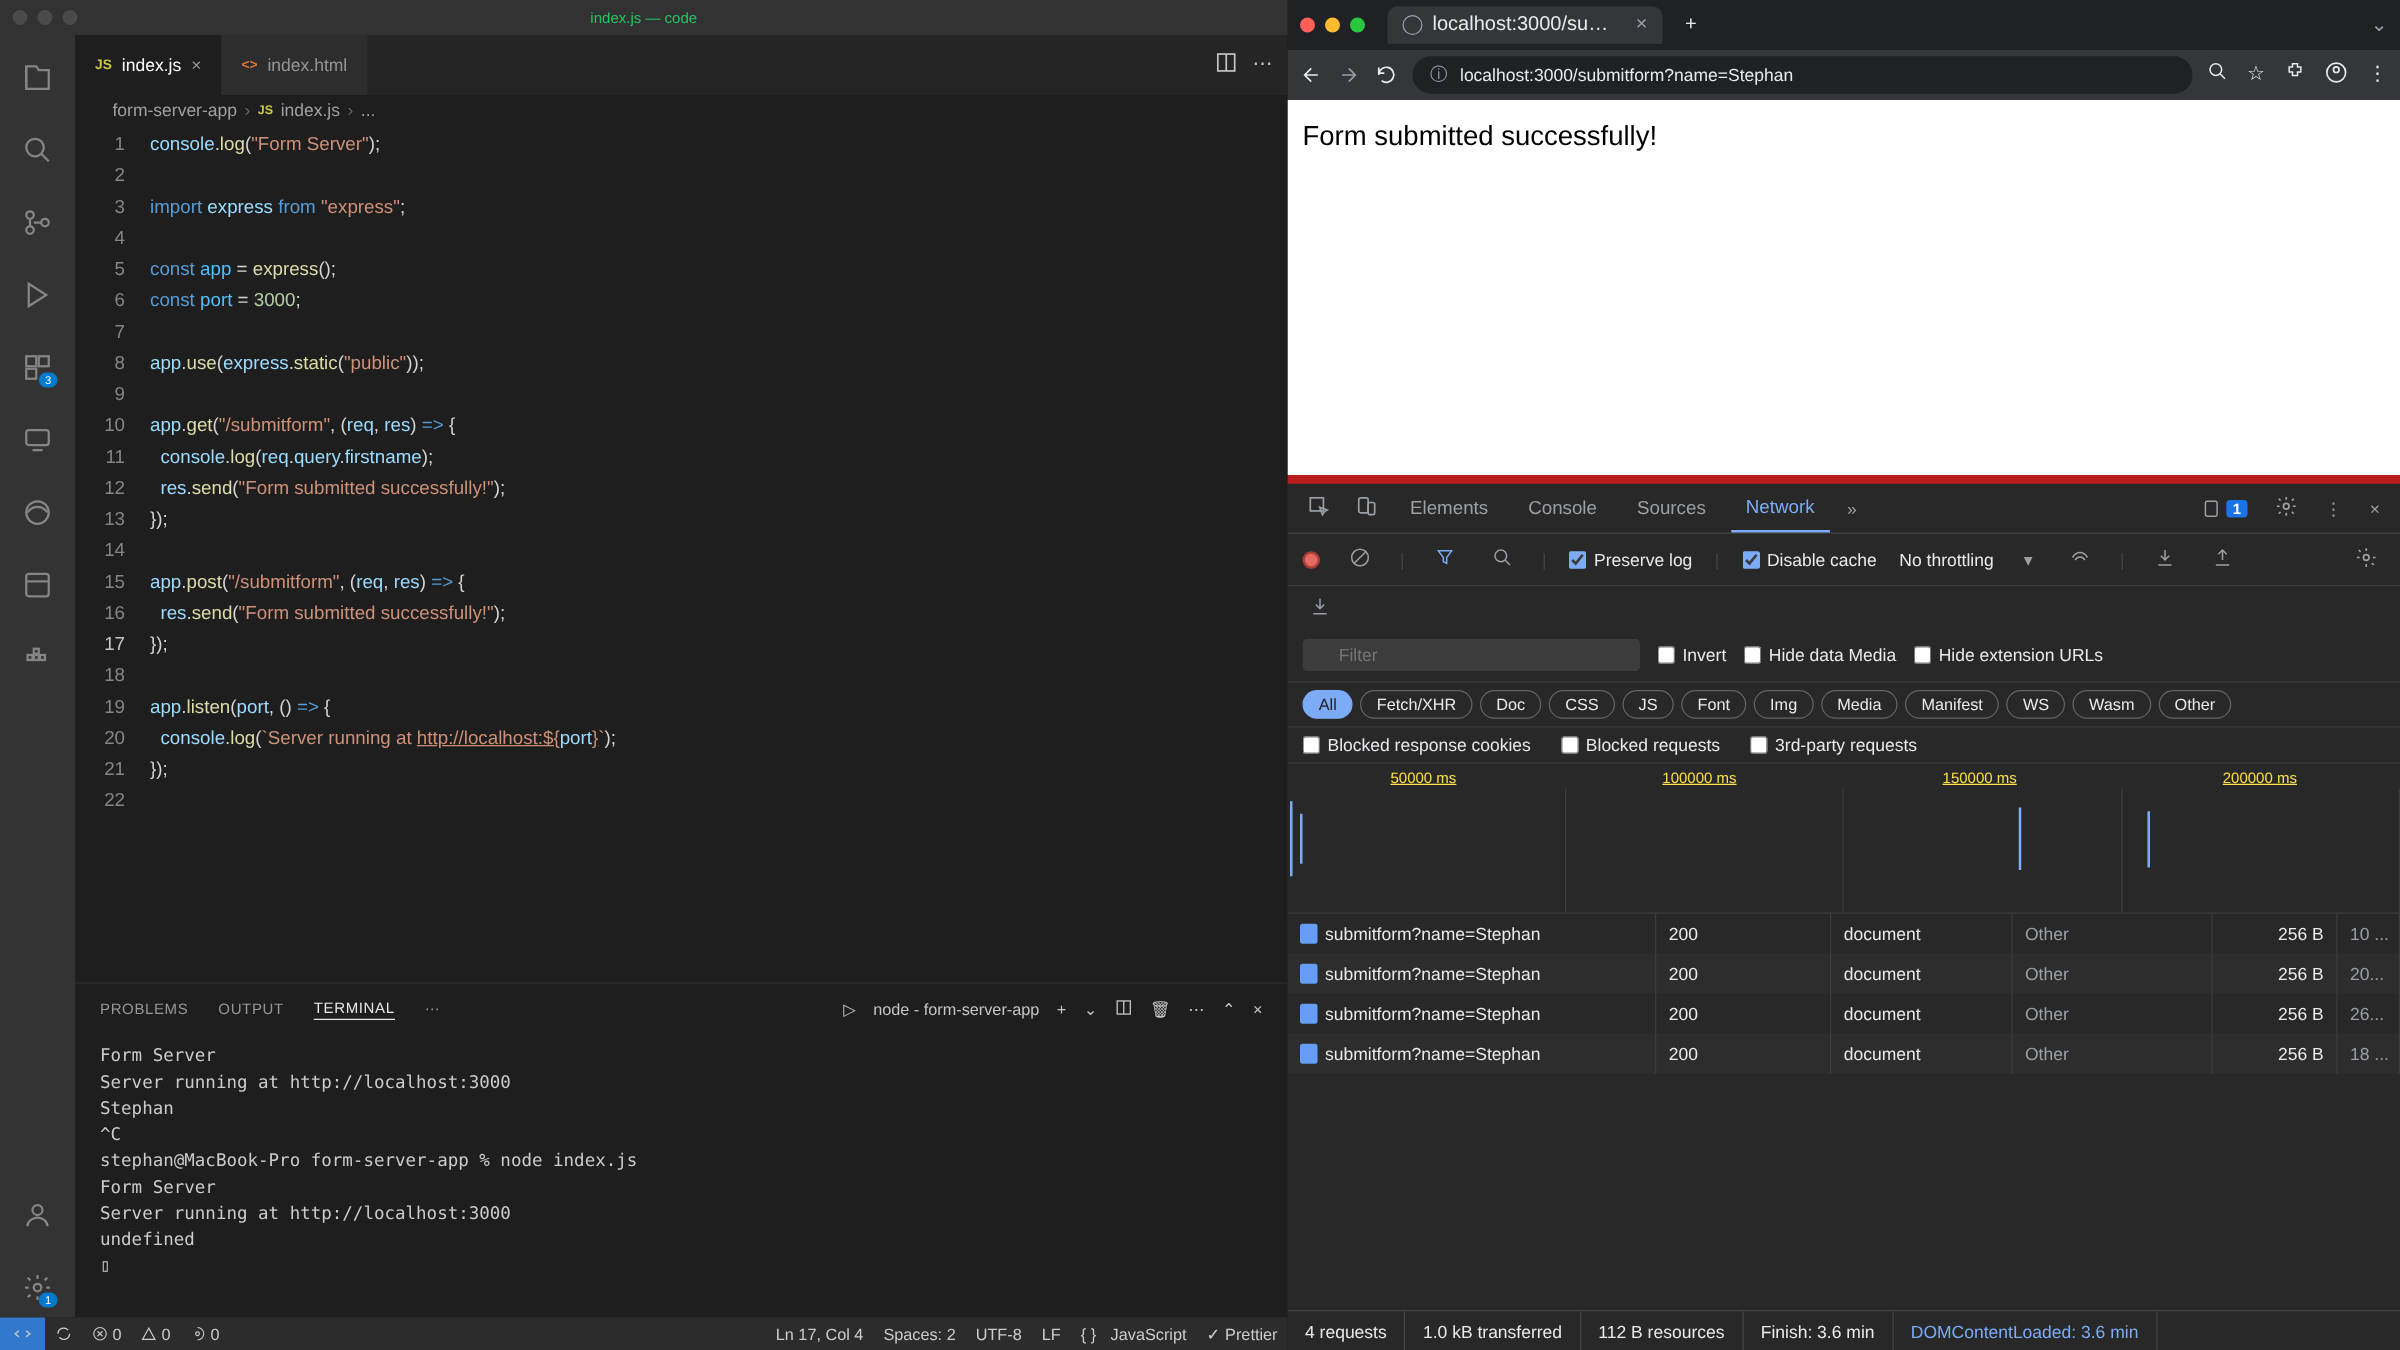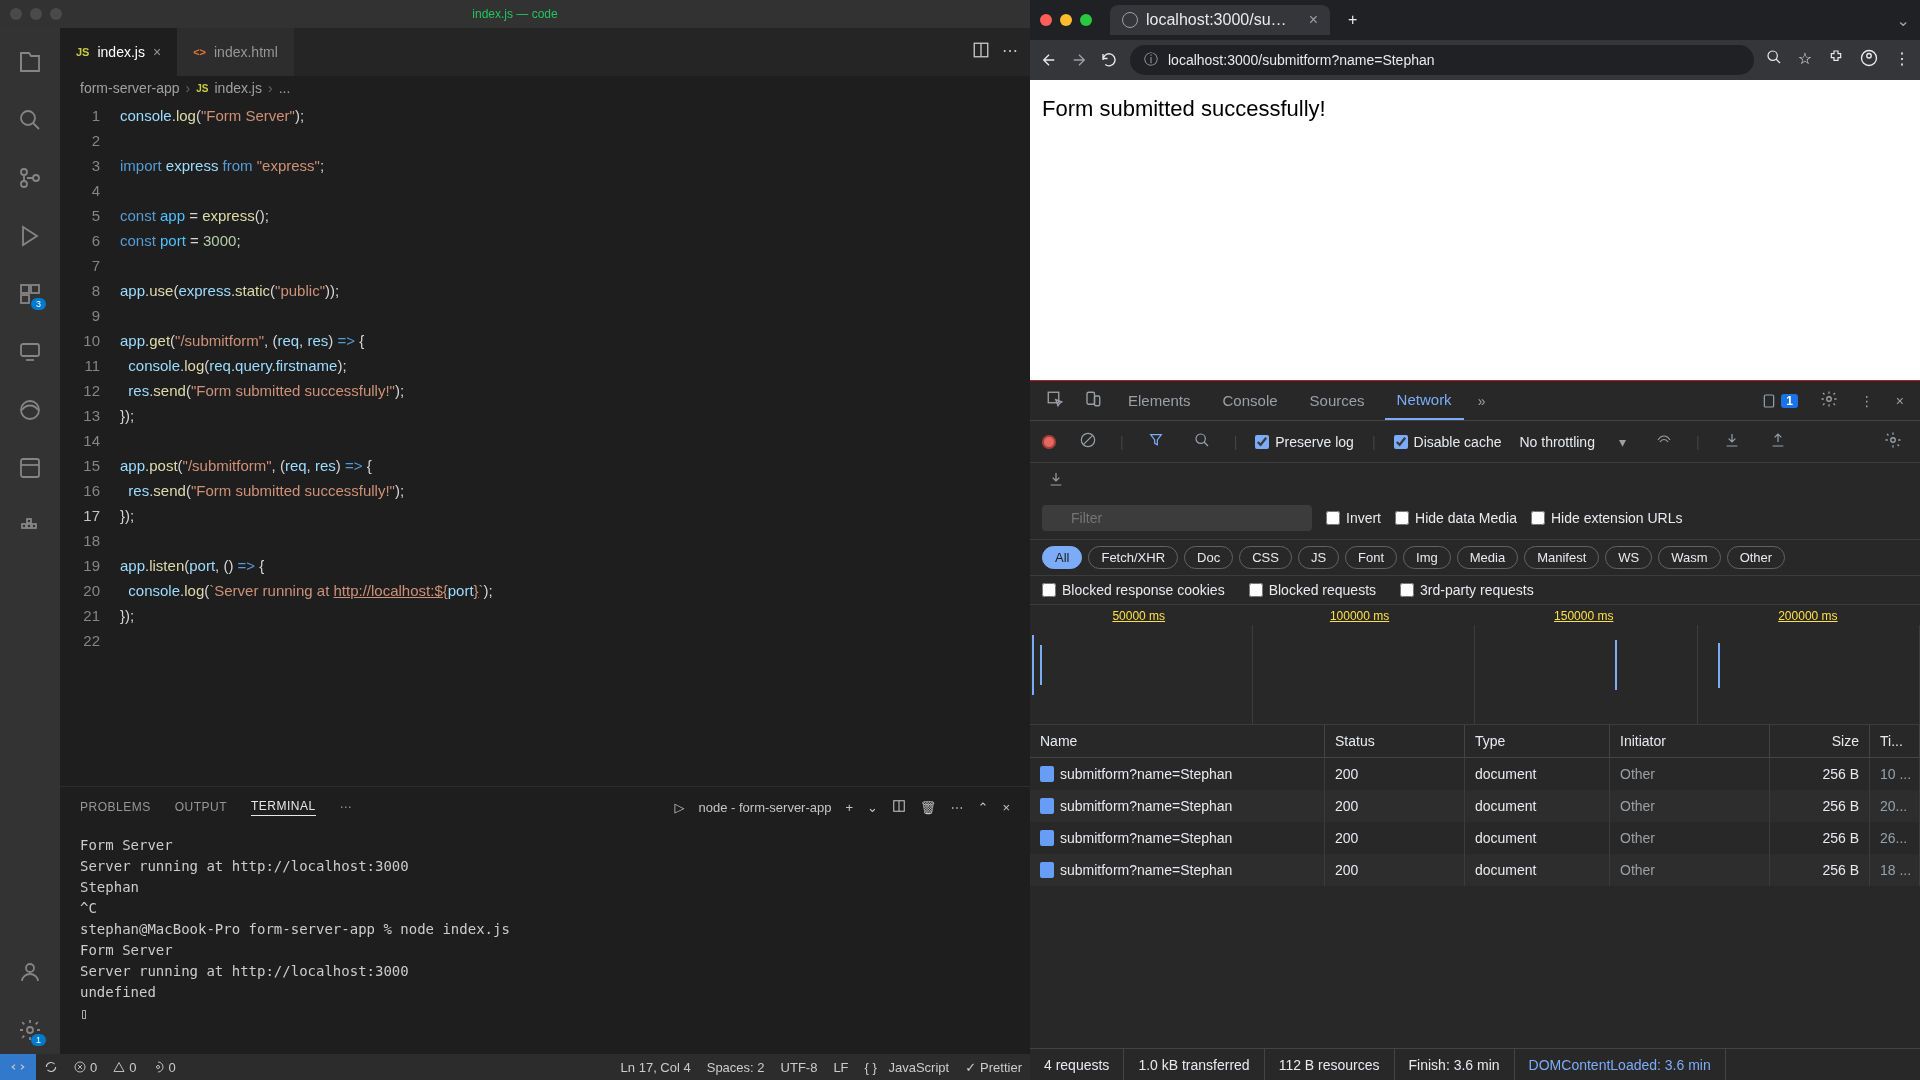--- a/index.html
+++ b/index.html
@@ -15,21 +15,21 @@
 .ab-badge { position: absolute; bottom: 8px; right: 8px; background: #007acc; color: #fff; font-size: 9px; border-radius: 8px; padding: 1px 5px; }
 .ab-spacer { flex: 1; }
 .editor-area { flex: 1; display: flex; flex-direction: column; overflow: hidden; }
 .tabs { height: 48px; background: #252526; display: flex; align-items: center; }
 .tab { height: 48px; padding: 0 16px; display: flex; align-items: center; gap: 8px; color: #969696; font-size: 14px; background: #2d2d2d; cursor: pointer; }
 .tab.active { background: #1e1e1e; color: #fff; }
 .tab-icon { color: #cbcb41; font-size: 11px; font-weight: bold; }
 .tab-icon.html { color: #e37933; }
 .tab-close { color: #969696; }
 .tabs-right { margin-left: auto; display: flex; gap: 12px; padding-right: 12px; color: #c5c5c5; }
-.breadcrumb { padding: 4px 20px; color: #a0a0a0; font-size: 14px; display: flex; align-items: center; gap: 6px; }
+.breadcrumb { padding: 4px 30px; color: #a0a0a0; font-size: 14px; display: flex; align-items: center; gap: 6px; }
 .bc-sep { color: #666; }
 .code-area { flex: 1; display: flex; font-family: 'Menlo', 'Consolas', monospace; font-size: 15px; overflow: hidden; }
 .gutter { width: 60px; text-align: right; color: #858585; padding-right: 20px; line-height: 25px; padding-top: 3px; }
 .gutter div.cur { color: #c6c6c6; }
 .code-lines { flex: 1; line-height: 25px; color: #d4d4d4; padding-top: 3px; white-space: pre; }
 .c-var { color: #9cdcfe; }
 .c-kw { color: #569cd6; }
 .c-const { color: #4fc1ff; }
 .c-fn { color: #dcdcaa; }
 .c-str { color: #ce9178; }
@@ -55,21 +55,21 @@
 .ch-tab-icon { width: 16px; height: 16px; border: 1.5px solid #9aa0a6; border-radius: 50%; flex-shrink: 0; }
 .ch-tab-close { color: #9aa0a6; margin-left: 6px; }
 .ch-newtab { color: #e8eaed; padding: 0 10px; cursor: pointer; }
 .ch-toolbar { height: 40px; background: #35363a; display: flex; align-items: center; padding: 0 10px; gap: 12px; }
 .ch-nav-btn { color: #9aa0a6; cursor: pointer; display: flex; }
 .ch-nav-btn.enabled { color: #e8eaed; }
 .ch-omnibox { flex: 1; background: #202124; border-radius: 20px; height: 30px; display: flex; align-items: center; padding: 0 14px; color: #e8eaed; font-size: 14px; gap: 10px; }
 .ch-omni-icon { color: #9aa0a6; }
 .ch-actions { display: flex; gap: 16px; color: #e8eaed; }
 .page-content { flex: 1; background: #fff; padding: 16px 12px; color: #000; font-family: 'Times New Roman', serif; font-size: 22px; }
-.devtools { height: 700px; background: #282828; border-top: 1px solid #b91c1c; display: flex; flex-direction: column; color: #e8eaed; font-size: 14px; justify-content: center; }
+.devtools { height: 700px; background: #282828; border-top: 7px solid #b91c1c; display: flex; flex-direction: column; color: #e8eaed; font-size: 14px; justify-content: center; }
 .dt-tabs { height: 40px; display: flex; align-items: center; border-bottom: 1px solid #444; padding: 0 10px; gap: 8px; }
 .dt-tab-btn { padding: 0 12px; height: 100%; display: flex; align-items: center; color: #9aa0a6; cursor: pointer; font-size: 15px; }
 .dt-tab-btn.active { color: #7cacf8; border-bottom: 2px solid #7cacf8; }
 .dt-icon { color: #9aa0a6; cursor: pointer; padding: 0 6px; }
 .dt-tabs-right { margin-left: auto; display: flex; align-items: center; gap: 10px; }
 .dt-issue-badge { background: #1a73e8; color: #fff; border-radius: 3px; padding: 0 5px; font-size: 12px; font-weight:bold; }
 .dt-toolbar { height: 42px; display: flex; align-items: center; padding: 0 12px; gap: 18px; border-bottom: 1px solid #3c3c3c; }
 .dt-record { width: 14px; height: 14px; border-radius: 50%; background: #e46962; border: 2px solid #aa3e39; }
 .dt-check { display: flex; align-items: center; gap: 6px; font-size: 14px; color: #e8eaed; }
 .dt-check input { width: 14px; height: 14px; accent-color: #7cacf8; }
@@ -535,28 +535,20 @@
         <div></div>
         <div>
             <span class="tl-bar" style="left:140px;height:50px;top:15px"></span>
           </div>
         <div>
             <span class="tl-bar" style="left:20px;height:45px;top:18px"></span>
           </div>
       </div>
     </div>
     <div class="dt-table">
-      <div class="dt-thead">
-        <div class="dt-th col-name">Name</div>
-        <div class="dt-th col-status">Status</div>
-        <div class="dt-th col-type">Type</div>
-        <div class="dt-th col-init">Initiator</div>
-        <div class="dt-th col-size">Size</div>
-        <div class="dt-th col-time">Ti...</div>
-      </div>
       <div class="dt-tbody" id="net-rows">
           <div class="dt-row">
             <div class="dt-td col-name"><span class="doc-icon"></span>submitform?name=Stephan</div>
             <div class="dt-td col-status">200</div>
             <div class="dt-td col-type">document</div>
             <div class="dt-td col-init">Other</div>
             <div class="dt-td col-size" style="justify-content:flex-end">256 B</div>
             <div class="dt-td col-time">10 ...</div>
           </div>
           <div class="dt-row">

